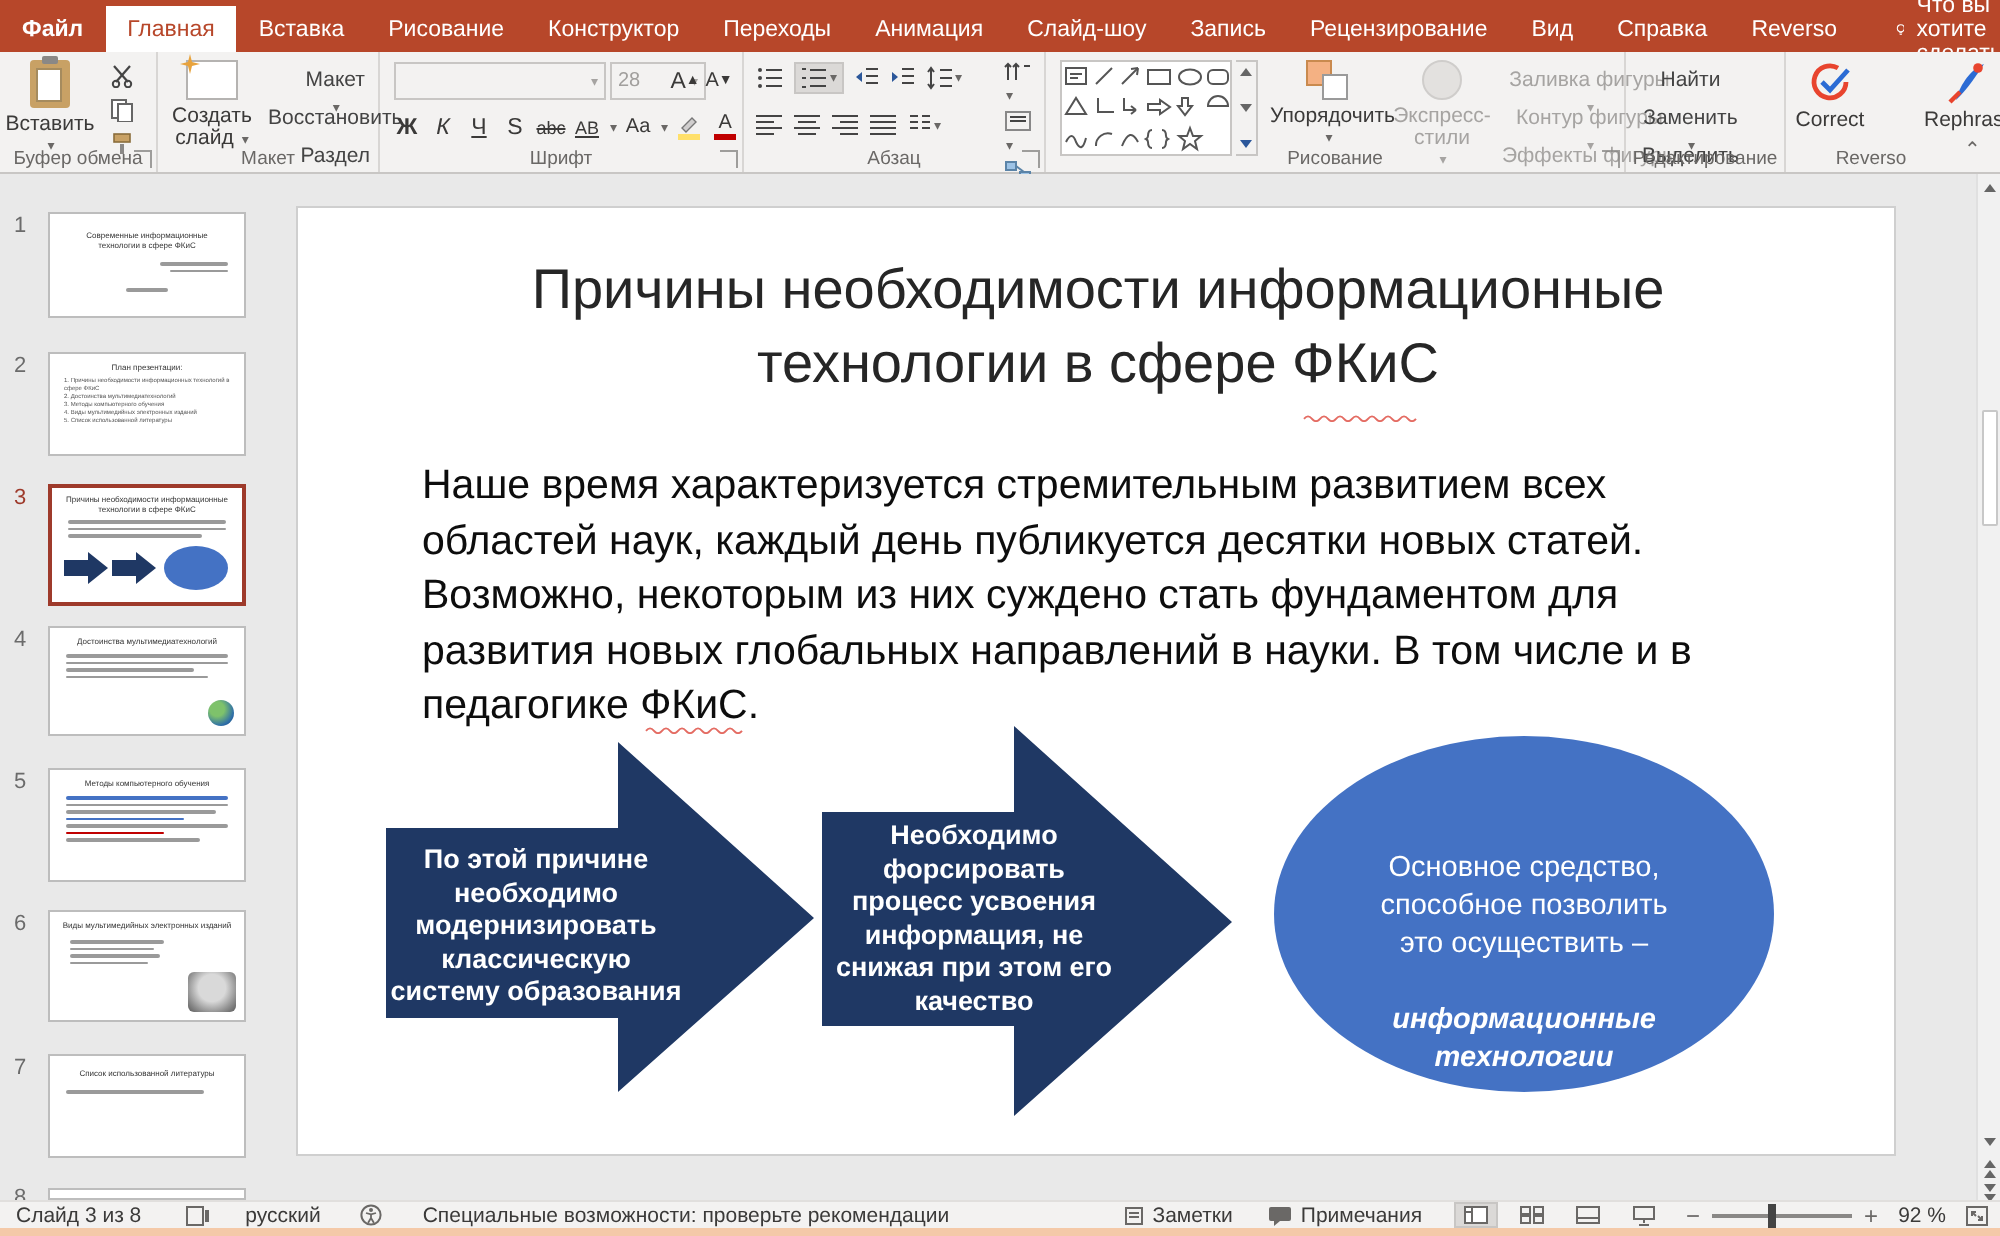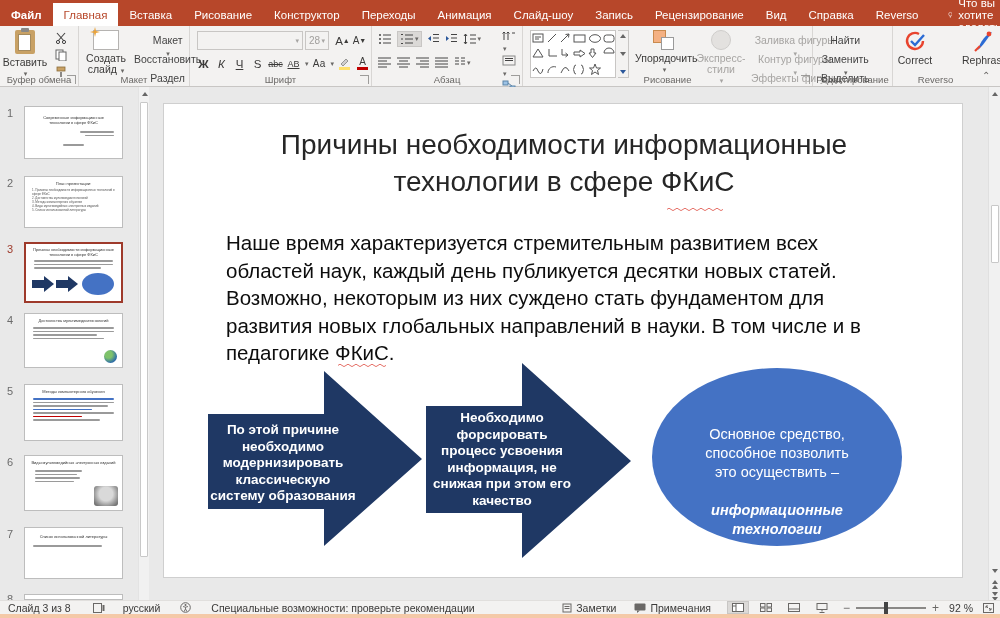--- a/index.html
+++ b/index.html
@@ -50,21 +50,21 @@
   .t-lines { font-size:3px; line-height:4px; color:#555; padding:2px 5px 0 7px; }
 
   #thumb-scroll { position:absolute; left:138px; top:0; width:11px; height:513px; background:#F1F1F1;
     border-left:1px solid #E3E3E3; }
   .sc-thumb { position:absolute; left:1px; width:8px; background:#fff; border:1px solid #C8C8C8; border-radius:1px; }
   .tri-up { width:0; height:0; border-left:3px solid transparent; border-right:3px solid transparent; border-bottom:4px solid #666; }
   .tri-dn { width:0; height:0; border-left:3px solid transparent; border-right:3px solid transparent; border-top:4px solid #666; }
   .sc-btn { position:absolute; left:1px; width:9px; height:12px; display:flex; align-items:center; justify-content:center; }
 
   
-  #canvas { position:absolute; left:149px; top:0; width:839px; height:513px; background:#E9E9E9; }
+  #canvas { position:absolute; left:134px; top:0; width:839px; height:513px; background:#E9E9E9; }
   #slide { position:absolute; left:14px; top:16px; width:800px; height:475px; background:#fff;
     border:1px solid #CFCFCF; }
   #slide-title { position:absolute; left:40px; top:22px; width:720px; text-align:center; white-space:pre-line;
     font-size:28px; line-height:37px; color:#262626; font-family:"Liberation Sans",sans-serif; }
   #slide-body { position:absolute; left:62px; top:125px; width:660px; white-space:pre-line;
     font-size:20.5px; line-height:27.5px; color:#0d0d0d; }
   .wave { position:absolute; height:4px; }
   .shape-text { position:absolute; color:#fff; text-align:center; white-space:pre-line; font-weight:bold; }
   #arrow1-text { left:44px; top:318px; width:150px; font-size:13.5px; line-height:16.5px; }
   #arrow2-text { left:258px; top:306px; width:160px; font-size:13.5px; line-height:16.5px; }
@@ -187,21 +187,21 @@
       </div>
     </div>
     <div class="g-label">Макет</div>
   </div>
 
   <div class="group" style="left:190px; width:182px;">
     <div class="combo" style="position:absolute;left:7px;top:5px;width:106px;height:19px;">
       <span></span>
         <span class="ddn gray">▾</span>
     </div>
-    <div class="combo" style="position:absolute;left:115px;top:5px;width:24px;height:19px;">
+    <div class="combo" style="position:absolute;left:115px;top:5px;width:48px;height:19px;">
       <span>28</span>
         <span class="ddn gray">▾</span>
     </div>
     <div class="fbtn" style="position:absolute;left:145px;top:6px;">
       <span>А</span>
         <span style="font-size:7px;vertical-align:top;">▲</span>
     </div>
     <div class="fbtn" style="position:absolute;left:162px;top:6px;">
       <span style="font-size:10px;">А</span>
         <span style="font-size:7px;vertical-align:top;">▼</span>

